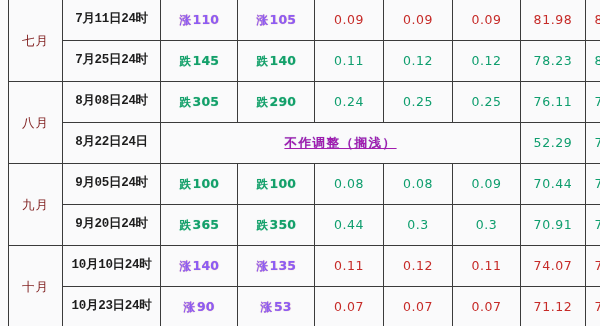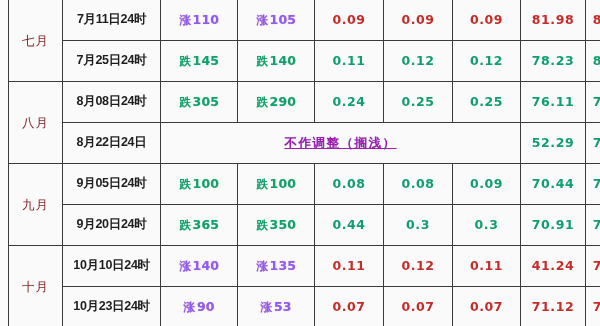--- a/index.html
+++ b/index.html
@@ -60,25 +60,25 @@
     letter-spacing: 1px;
     color: #7f1d1d;
     font-family: "DejaVu Serif", "Liberation Serif", serif;
   }
 
   .date-cell {
     font-size: 13.5px;
     color: #1d1d1d;
     font-weight: bold;
     letter-spacing: -0.3px;
-    font-family: Liberation Sans, sans-serif;
+    font-family: Liberation Mono, monospace;
   }
 
   .val {
-    font-weight: bold;
+    font-weight: normal;
     letter-spacing: 0.6px;
     font-size: 13px;
   }
   .val.up   { color: #c62b28; }
   .val.down { color: #0f9e6e; }
 
   .adj {
     font-weight: bold;
     font-size: 13.5px;
     letter-spacing: 0.2px;
@@ -182,21 +182,21 @@
       </tr>
 
       <tr>
         <td class="month-cell" rowspan="2">十月</td>
         <td class="date-cell">10月10日24时</td>
         <td class="adj up"><span class="tag">涨</span><span>140</span></td>
         <td class="adj up"><span class="tag">涨</span><span>135</span></td>
         <td class="val up">0.11</td>
         <td class="val up">0.12</td>
         <td class="val up">0.11</td>
-        <td class="val up">41.24</td>
+        <td class="val up">74.07</td>
         <td class="val up">78.27</td>
       </tr>
       <tr>
         <td class="date-cell">10月23日24时</td>
         <td class="adj up"><span class="tag">涨</span><span>90</span></td>
         <td class="adj up"><span class="tag">涨</span><span>53</span></td>
         <td class="val up">0.07</td>
         <td class="val up">0.07</td>
         <td class="val up">0.07</td>
         <td class="val up">71.12</td>

